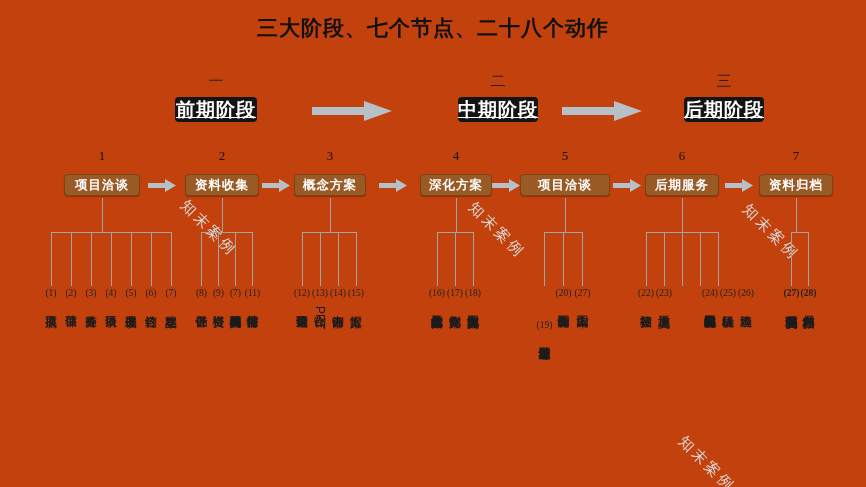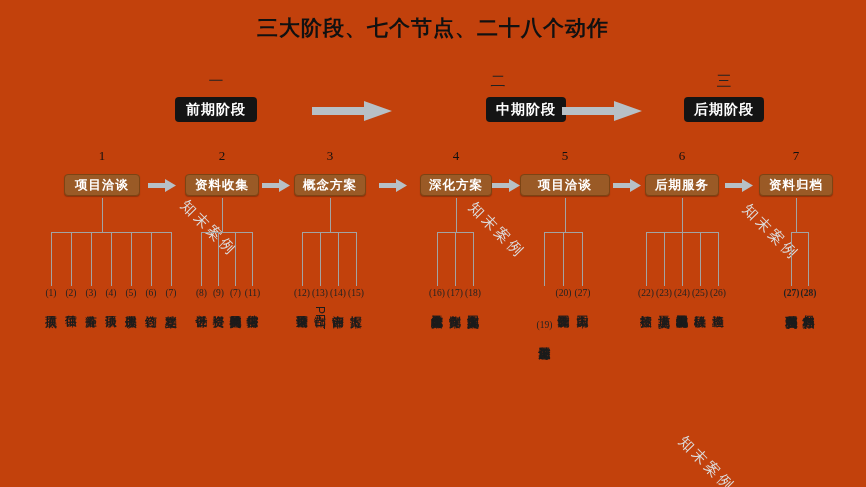--- a/index.html
+++ b/index.html
@@ -10,22 +10,23 @@
   .title{
     position:absolute;left:0;top:14px;width:866px;text-align:center;
     font-size:21px;font-weight:bold;color:#111;letter-spacing:1px;
   }
   .phase-numeral{
     position:absolute;top:72px;text-align:center;font-size:15px;color:#222;
     font-family:"Liberation Serif","DejaVu Serif",serif;
   }
   .phase-box{
     position:absolute;top:97px;height:25px;line-height:25px;border-radius:4px;
-    background:#141414;color:#fff;font-size:14px;font-weight:bold;text-align:center;
+    background:#141414;color:#fff;font-size:19px;font-weight:bold;text-align:center;
     letter-spacing:1px;
+    text-decoration:underline;
   }
   .node-number{
     position:absolute;top:148px;text-align:center;font-size:13px;color:#111;
     font-family:"Liberation Serif","DejaVu Serif",serif;
   }
   .node-box{
     position:absolute;top:174px;height:20px;line-height:20px;border-radius:4px;
     background:#9a5a26;border:1px solid #7c4414;color:#fff;font-size:12.5px;
     font-weight:bold;text-align:center;letter-spacing:1px;
     box-shadow:0 1px 1px rgba(0,0,0,.25);
@@ -62,21 +63,21 @@
   <div class="watermark" style="left:688px;top:432px;">知末案例</div>
 
   <div class="phase-numeral" style="left:175px;width:82px;">一</div>
   <div class="phase-box" style="left:175px;width:82px;">前期阶段</div>
 
   <svg class="arrow" style="left:312px;top:100px;" width="80" height="22">
     <polygon points="0,7 52,7 52,1 80,11 52,21 52,15 0,15" fill="#b7c0c6"></polygon>
   </svg>
 
   <div class="phase-numeral" style="left:458px;width:80px;">二</div>
-  <div class="phase-box" style="left:458px;width:80px;margin-left:28px;">中期阶段</div>
+  <div class="phase-box" style="left:458px;width:80px;">中期阶段</div>
 
   <svg class="arrow" style="left:562px;top:100px;" width="80" height="22">
     <polygon points="0,7 52,7 52,1 80,11 52,21 52,15 0,15" fill="#b7c0c6"></polygon>
   </svg>
 
   <div class="phase-numeral" style="left:684px;width:80px;">三</div>
   <div class="phase-box" style="left:684px;width:80px;">后期阶段</div>
 
   <div class="node-number" style="left:64px;width:76px;">1</div>
   <div class="node-number" style="left:185px;width:74px;">2</div>
@@ -263,21 +264,21 @@
 
   <div class="item-group" style="left:637px;">
     <div class="item-col" style="width:18px;">
         <span class="item-num">(22)</span>
         <span class="item-text">招投标答疑</span>
       </div>
     <div class="item-col" style="width:18px;">
         <span class="item-num">(23)</span>
         <span class="item-text">施工进场交底</span>
       </div>
-    <div class="item-col" style="width:18px;">
+    <div class="item-col" style="width:18px;margin-left:28px;">
         <span class="item-num">(24)</span>
         <span class="item-text">施工单位深化图及材料的小样确认</span>
       </div>
     <div class="item-col" style="width:18px;">
         <span class="item-num">(25)</span>
         <span class="item-text">样板段确认</span>
       </div>
     <div class="item-col" style="width:18px;">
         <span class="item-num">(26)</span>
         <span class="item-text">巡场检查</span>

